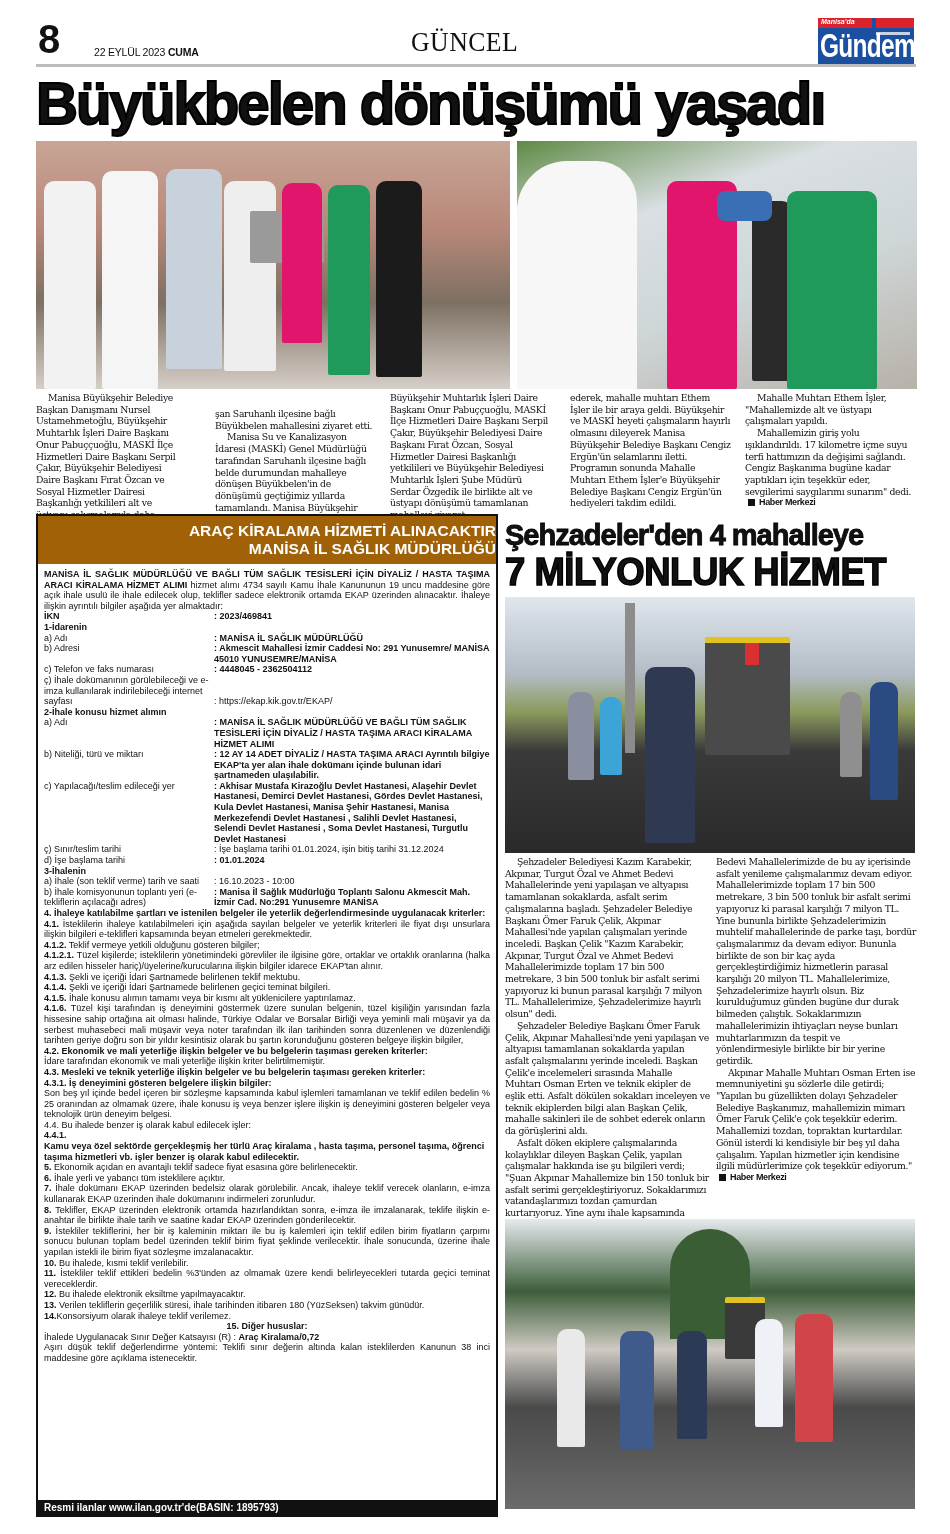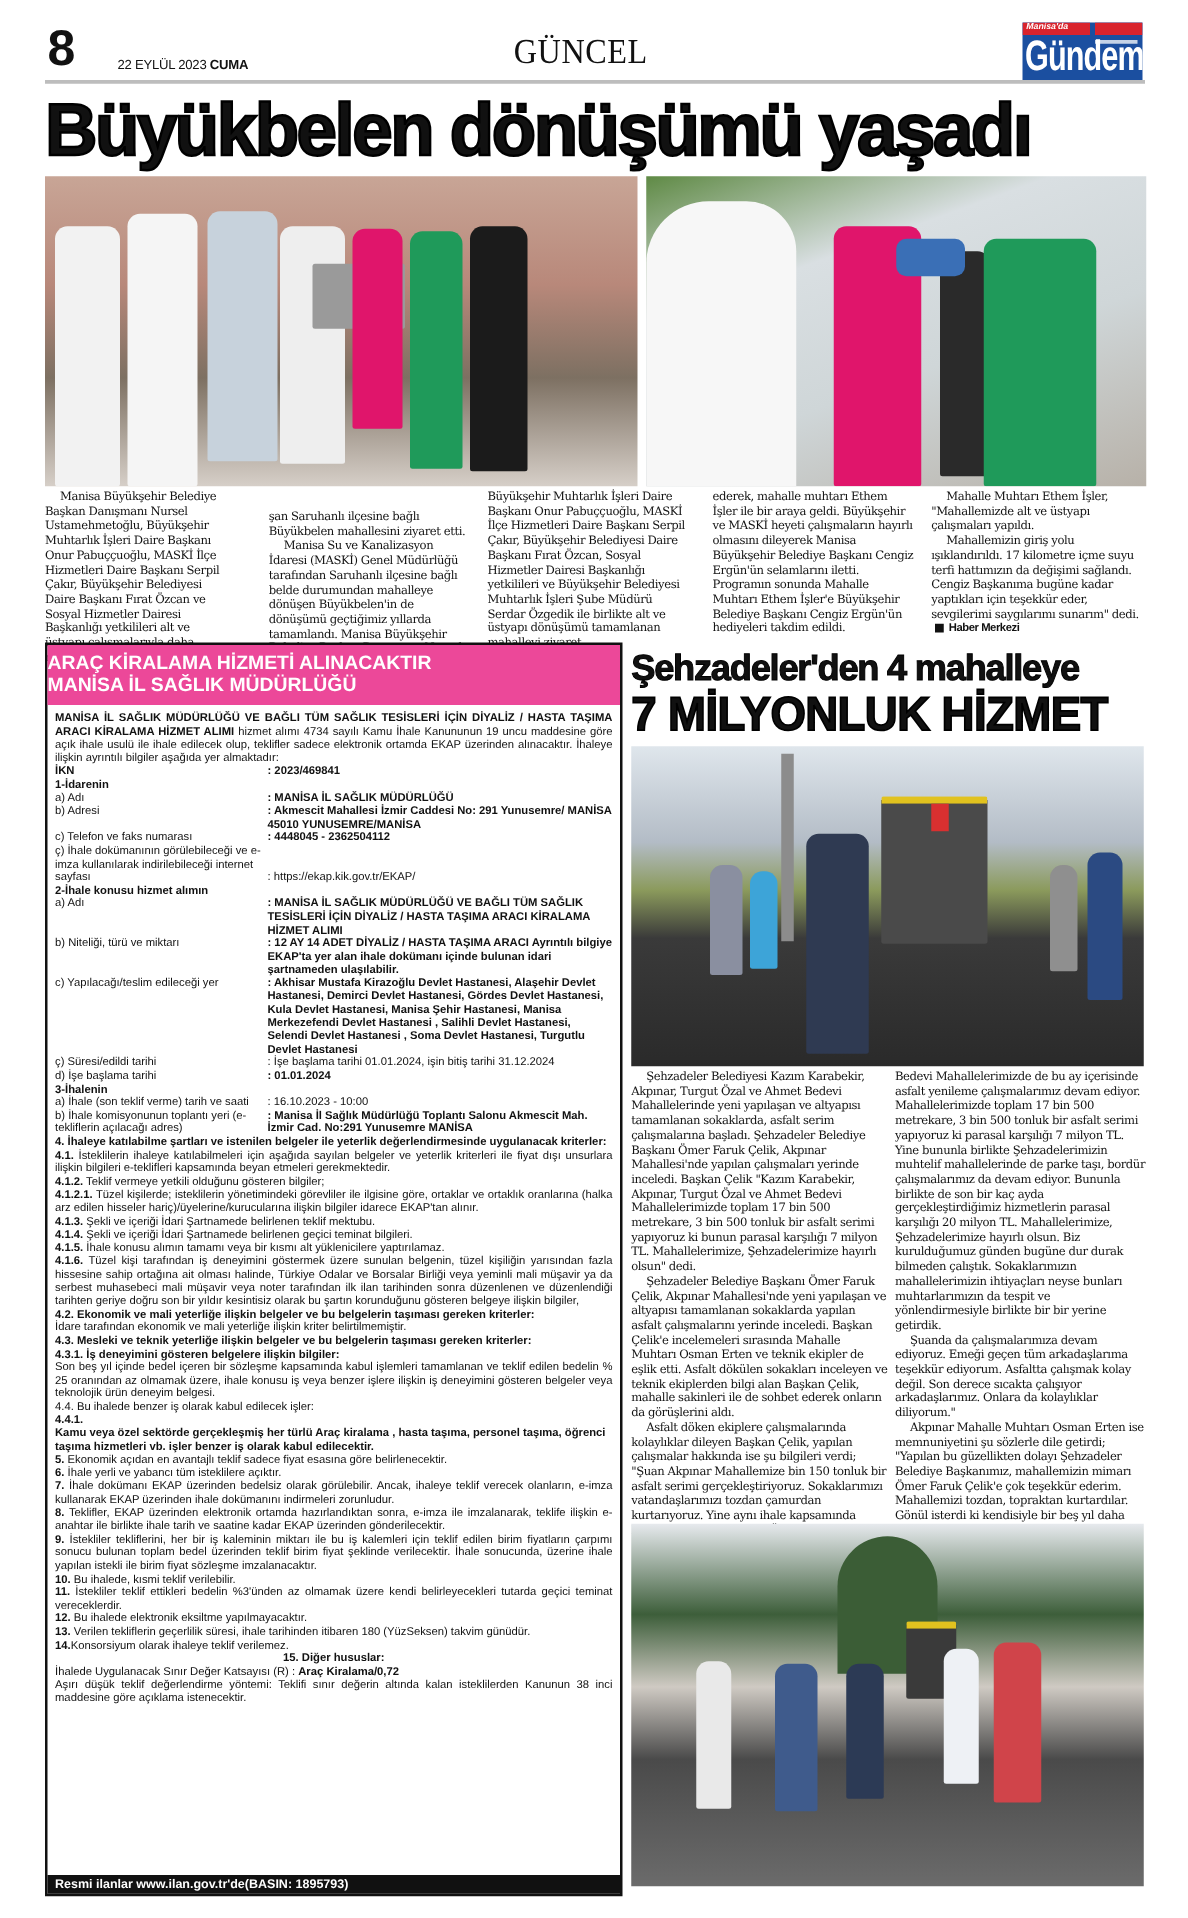--- a/index.html
+++ b/index.html
@@ -33,21 +33,21 @@
 
   
   .col { position: absolute; font-family: "DejaVu Serif", serif; font-size: 9.3px; line-height: 11.7px; letter-spacing: -0.35px; text-align: left; }
   .col p { text-indent: 12px; }
   .col p.noind { text-indent: 0; }
   .sig { font-family: "Liberation Sans", sans-serif; font-weight: 700; font-size: 9px; }
   .sig::before { content: ""; display: inline-block; width: 7px; height: 7px; background: #111; margin: 0 4px 0 3px; vertical-align: -1px; }
 
   
   .notice { position: absolute; left: 36px; top: 514px; width: 462px; height: 1003px; border: 2px solid #111; }
-  .notice-head { background: #ec4899; color: #fff; text-align: left; font-family: "Liberation Sans", sans-serif; font-weight: 700; font-size: 15.5px; line-height: 18px; padding: 6px 0 6px 0; }
+  .notice-head { background: #a16207; color: #fff; text-align: right; font-family: "Liberation Sans", sans-serif; font-weight: 700; font-size: 15.5px; line-height: 18px; padding: 6px 0 6px 0; }
   .notice-body { padding: 5px 6px 0 6px; font-family: "Liberation Sans", sans-serif; font-size: 9px; line-height: 10.6px; color: #111; }
   .notice-body .just { text-align: justify; }
   .notice-body b { font-weight: 700; }
   .kv { display: flex; }
   .kv .k { width: 170px; flex: none; }
   .kv .v { flex: 1; }
   .notice-foot { position: absolute; left: 0; right: 0; bottom: 0; height: 15px; background: #111; color: #fff; font-family: "Liberation Sans", sans-serif; font-weight: 700; font-size: 10px; line-height: 15px; padding: 0 6px; display: flex; }
 
   
   .headline2a { position: absolute; left: 505px; top: 518px; font-family: "Liberation Sans", sans-serif; font-weight: 900; font-size: 29px; line-height: 34px; letter-spacing: -1px; -webkit-text-stroke: 0.8px #000; white-space: nowrap; }
@@ -146,21 +146,21 @@
       </div>
     <div class="kv">
         <span class="k">b) Niteliği, türü ve miktarı</span>
         <b class="v">: 12 AY 14 ADET DİYALİZ / HASTA TAŞIMA ARACI Ayrıntılı bilgiye EKAP'ta yer alan ihale dokümanı içinde bulunan idari şartnameden ulaşılabilir.</b>
       </div>
     <div class="kv">
         <span class="k">c) Yapılacağı/teslim edileceği yer</span>
         <b class="v">: Akhisar Mustafa Kirazoğlu Devlet Hastanesi, Alaşehir Devlet Hastanesi, Demirci Devlet Hastanesi, Gördes Devlet Hastanesi, Kula Devlet Hastanesi, Manisa Şehir Hastanesi, Manisa Merkezefendi Devlet Hastanesi , Salihli Devlet Hastanesi, Selendi Devlet Hastanesi , Soma Devlet Hastanesi, Turgutlu Devlet Hastanesi</b>
       </div>
     <div class="kv">
-        <span class="k">ç) Süresi/edildi tarihi</span>
+        <span class="k">ç) Sınır/teslim tarihi</span>
         <span class="v">: İşe başlama tarihi 01.01.2024, işin bitiş tarihi 31.12.2024</span>
       </div>
     <div class="kv">
         <span class="k">d) İşe başlama tarihi</span>
         <b class="v">: 01.01.2024</b>
       </div>
 
     <b>3-İhalenin</b>
     <div class="kv">
         <span class="k">a) İhale (son teklif verme) tarih ve saati</span>
@@ -224,21 +224,20 @@
   <div class="fig" style="left:335px;top:95px;width:22px;height:85px;background:#8f8f8f;"></div>
 </div>
 
 <div class="col" style="left:505px;top:856px;width:205px;">
   <p>Şehzadeler Belediyesi Kazım Karabekir, Akpınar, Turgut Özal ve Ahmet Bedevi Mahallelerinde yeni yapılaşan ve altyapısı tamamlanan sokaklarda,  asfalt serim çalışmalarına başladı. Şehzadeler Belediye Başkanı Ömer Faruk Çelik,  Akpınar Mahallesi'nde yapılan çalışmaları yerinde inceledi. Başkan Çelik "Kazım Karabekir, Akpınar, Turgut Özal ve Ahmet Bedevi Mahallelerimizde toplam 17 bin 500 metrekare, 3 bin 500 tonluk bir asfalt serimi yapıyoruz ki bunun parasal karşılığı 7 milyon TL. Mahallelerimize, Şehzadelerimize hayırlı olsun" dedi.</p>
   <p>Şehzadeler Belediye Başkanı Ömer Faruk Çelik, Akpınar Mahallesi'nde yeni yapılaşan ve altyapısı tamamlanan sokaklarda yapılan asfalt çalışmalarını yerinde inceledi. Başkan Çelik'e incelemeleri sırasında Mahalle Muhtarı Osman Erten ve teknik ekipler de eşlik etti. Asfalt dökülen sokakları inceleyen ve teknik ekiplerden bilgi alan Başkan Çelik,  mahalle sakinleri ile de sohbet ederek onların da görüşlerini aldı.</p>
   <p>Asfalt döken ekiplere çalışmalarında kolaylıklar dileyen Başkan Çelik,  yapılan çalışmalar hakkında ise şu bilgileri verdi; "Şuan Akpınar Mahallemize bin 150 tonluk bir asfalt serimi gerçekleştiriyoruz. Sokaklarımızı vatandaşlarımızı tozdan çamurdan kurtarıyoruz. Yine aynı ihale kapsamında Kazım Karabekir, Turgut Özal ve Ahmet</p>
 </div>
 <div class="col" style="left:716px;top:856px;width:200px;">
   <p class="noind">Bedevi Mahallelerimizde de bu ay içerisinde asfalt yenileme çalışmalarımız devam ediyor.  Mahallelerimizde toplam 17 bin 500 metrekare, 3 bin 500 tonluk bir asfalt serimi yapıyoruz ki parasal karşılığı 7 milyon TL. Yine bununla birlikte Şehzadelerimizin muhtelif mahallelerinde de parke taşı, bordür çalışmalarımız da devam ediyor. Bununla birlikte de son bir kaç ayda gerçekleştirdiğimiz hizmetlerin parasal karşılığı 20 milyon TL. Mahallelerimize, Şehzadelerimize hayırlı olsun. Biz kurulduğumuz günden bugüne dur durak bilmeden çalıştık. Sokaklarımızın mahallelerimizin ihtiyaçları neyse bunları muhtarlarımızın da tespit ve yönlendirmesiyle birlikte bir bir yerine getirdik.</p>
-  <p>Şuanda da çalışmalarımıza devam ediyoruz. Emeği geçen tüm arkadaşlarıma teşekkür ediyorum. Asfaltta çalışmak kolay değil. Son derece sıcakta çalışıyor arkadaşlarımız. Onlara da kolaylıklar diliyorum."</p>
   <p>Akpınar Mahalle Muhtarı Osman Erten ise memnuniyetini şu sözlerle dile getirdi; "Yapılan bu güzellikten dolayı Şehzadeler Belediye Başkanımız, mahallemizin mimarı Ömer Faruk Çelik'e çok teşekkür ederim. Mahallemizi tozdan, topraktan kurtardılar. Gönül isterdi ki kendisiyle bir beş yıl daha çalışalım. Yapılan hizmetler için kendisine ilgili müdürlerimize çok teşekkür ediyorum."</p>
   <div class="sig">Haber Merkezi</div>
 </div>
 
 <div class="photo ph4">
   <div class="fig" style="left:165px;top:10px;width:80px;height:110px;background:#3b5d36;border-radius:40px 40px 0 0;"></div>
   <div class="fig" style="left:220px;top:78px;width:40px;height:62px;background:#3a3a3a;border-top:6px solid #e1c21f;border-radius:2px;"></div>
   <div class="fig" style="left:52px;top:110px;width:28px;height:118px;background:#e9e9e9;"></div>
   <div class="fig" style="left:115px;top:112px;width:34px;height:118px;background:#3f5b8c;"></div>
   <div class="fig" style="left:172px;top:112px;width:30px;height:108px;background:#2c3a55;"></div>

